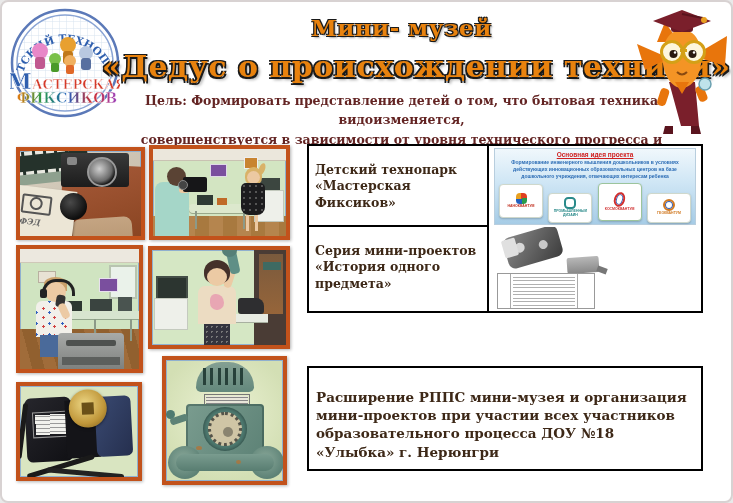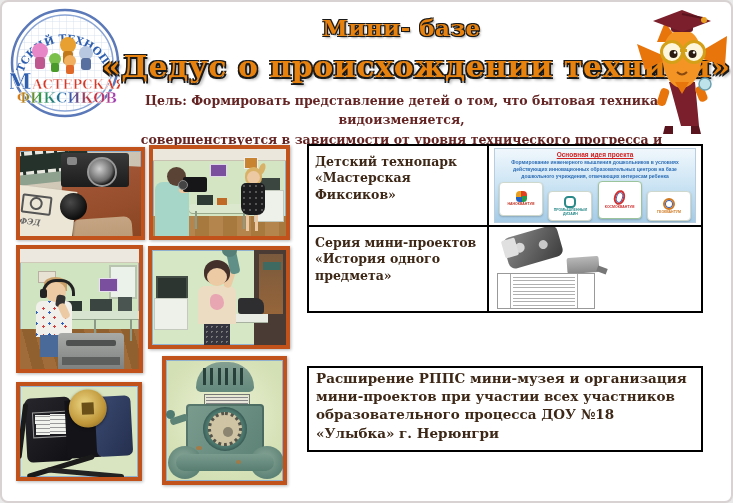--- a/index.html
+++ b/index.html
@@ -132,21 +132,21 @@
   .s6-cup1{left:2px;bottom:2px;width:34px;height:33px;border-radius:50%;background:radial-gradient(circle at 45% 40%,#8aa899,#5d8276 70%);}
   .s6-cup2{left:84px;bottom:2px;width:34px;height:33px;border-radius:50%;background:radial-gradient(circle at 45% 40%,#8aa899,#5d8276 70%);}
   .s6-rust1{left:30px;top:86px;width:6px;height:4px;background:#b07438;border-radius:50%;opacity:.8;}
   .s6-rust2{left:70px;top:100px;width:5px;height:4px;background:#b07438;border-radius:50%;opacity:.8;}
   
   .ptable{position:absolute;left:305px;top:142px;width:396px;border:2px solid #000;background:#fff;box-sizing:border-box;}
   .ptable-header{height:24px;background:#c4531a;color:#fff;font-weight:bold;font-size:16px;display:flex;align-items:center;justify-content:center;
       border-bottom:2px solid #000;text-shadow:1px 1px 1px rgba(0,0,0,.4);letter-spacing:.3px;}
   .prow{display:grid;grid-template-columns:180px 1fr;}
   .prow + .prow{border-top:2px solid #000;}
-  .pcell-label{border-right:2px solid #000;padding:8px 6px;font-weight:bold;font-size:12.5px;line-height:1.3;color:#3d2817;}
+  .pcell-label{border-right:2px solid #000;padding:16px 6px;font-weight:bold;font-size:12.5px;line-height:1.3;color:#3d2817;}
   .pcell-media{position:relative;overflow:hidden;background:#fff;}
   #prow1{height:79px;}
   #prow2{height:84px;}
   
   .mslide{position:absolute;left:5px;top:2px;right:5px;bottom:2px;
       background:linear-gradient(180deg,#f0f7fc 0%,#cfe6f5 45%,#a6cce6 100%);border:1px solid #b8cede;}
   .ms-title{text-align:center;font-size:6.5px;font-weight:bold;color:#d02020;text-decoration:underline;margin-top:2px;
       font-family:"Liberation Sans",sans-serif;}
   .ms-body{margin:1px 8px 0;text-align:center;font-size:5px;line-height:1.35;color:#2b6cb5;font-weight:bold;
       font-family:"Liberation Sans",sans-serif;}
@@ -171,21 +171,21 @@
   .doc-dev2b{left:108px;top:40px;width:10px;height:6px;background:#777;transform:rotate(20deg);}
   .doc-page{left:8px;bottom:2px;width:96px;height:34px;background:#fff;border:1px solid #999;}
   .doc-cols{position:absolute;left:12px;top:0;bottom:0;width:1px;background:#aaa;}
   .doc-cols2{position:absolute;right:16px;top:0;bottom:0;width:1px;background:#aaa;}
   .doc-lines{position:absolute;left:15px;right:19px;top:3px;bottom:2px;
       background:repeating-linear-gradient(180deg,#b0b0b0 0 1px,transparent 1px 3.5px);}
   
   .plans{position:absolute;left:305px;top:364px;width:396px;border:2px solid #000;background:#fff;box-sizing:border-box;}
   .plans-header{height:20px;background:#c4531a;color:#fff;font-weight:bold;font-size:14.5px;display:flex;align-items:center;justify-content:center;
       border-bottom:2px solid #000;text-shadow:1px 1px 1px rgba(0,0,0,.4);}
-  .plans-body{padding:1px 7px 8px;font-size:13.5px;font-weight:bold;color:#3d2817;line-height:1.35;min-height:48px;}
+  .plans-body{padding:20px 7px 8px;font-size:13.5px;font-weight:bold;color:#3d2817;line-height:1.35;min-height:48px;}
 </style>
 </head>
 <body>
 
 <div class="slide">
 
   <svg class="logo" viewBox="0 0 110 112">
     <defs>
       <pattern id="grid" width="7" height="7" patternUnits="userSpaceOnUse">
         <rect width="7" height="7" fill="#ffffff"></rect>
@@ -218,21 +218,21 @@
       <circle cx="76" cy="46" r="7" fill="#b8c8e0"></circle>
         <rect x="71" y="51" width="10" height="12" rx="3" fill="#5870a0"></rect>
     </g>
     <text x="57" y="82" text-anchor="middle" font-weight="bold" font-family="DejaVu Serif, serif" stroke="#ffffff" stroke-width="0.5">
       <tspan font-size="22" fill="#2f5fae">М</tspan><tspan font-size="13" fill="#d43a2a">АСТЕРСКАЯ</tspan>
     </text>
     <text x="57" y="96" text-anchor="middle" font-size="14" font-weight="bold" fill="url(#rainbow)" font-family="DejaVu Serif, serif" stroke="#ffffff" stroke-width="0.4">ФИКСИКОВ</text>
   </svg>
 
   <div class="hdr">
-    <div class="title-small">Мини- базе</div>
+    <div class="title-small">Мини- музей</div>
     <div class="title-main">«Дедус о происхождении техники»</div>
     <div class="goal">
       <span>Цель: Формировать представление детей о том, что бытовая техника видоизменяется,</span><br>
       <span>совершенствуется в зависимости от уровня технического прогресса и потребностей человека</span>
     </div>
   </div>
 
   <svg class="dedus" viewBox="0 0 94 130">
     <g>
       <polygon points="2,36 34,50 10,62" fill="#e8750c"></polygon>

